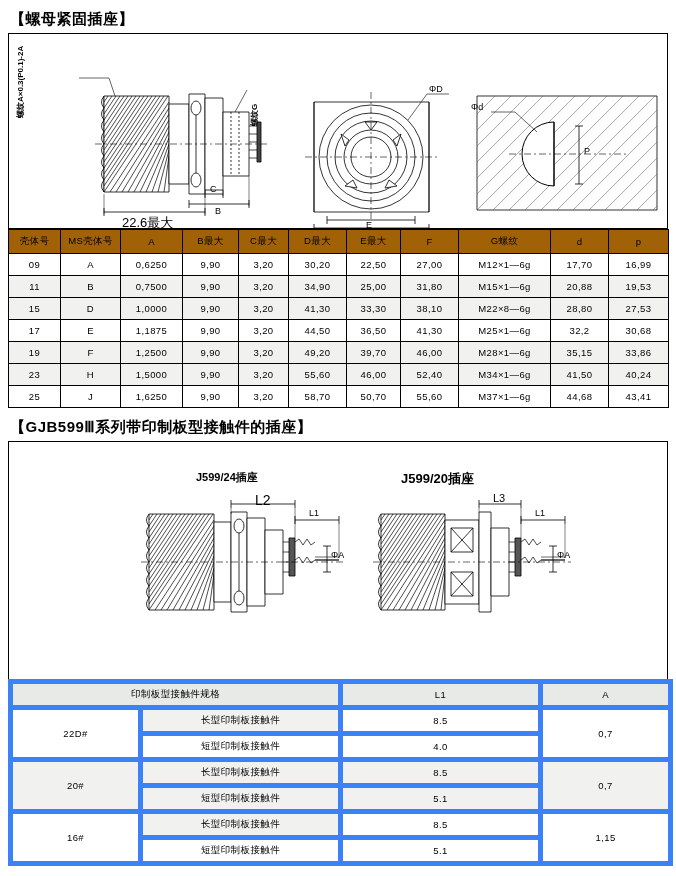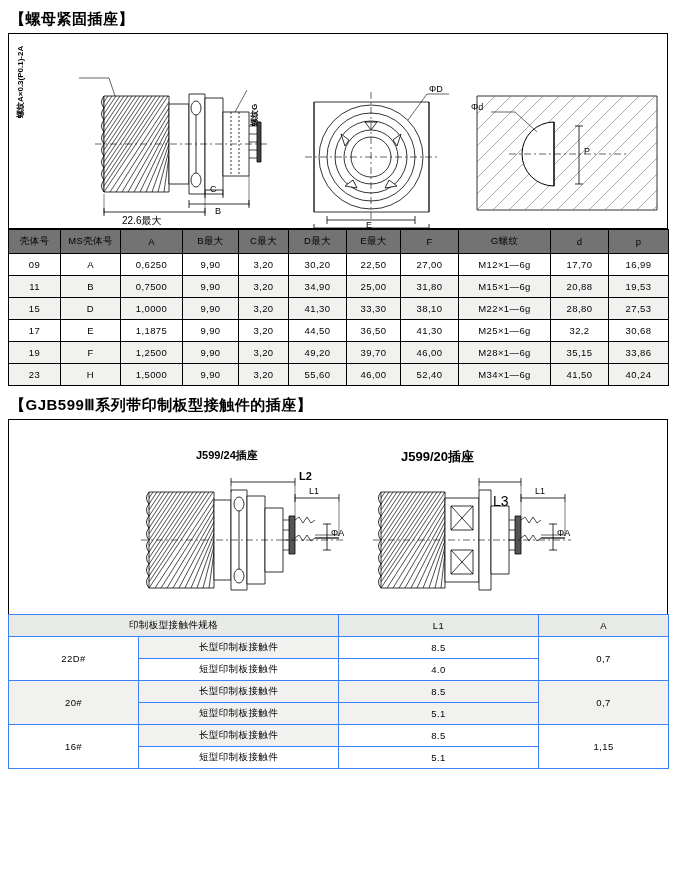--- a/index.html
+++ b/index.html
@@ -37,54 +37,54 @@
     height: 196px;
     background: #fff;
     overflow: hidden;
   }
   .fig-box2 {
     position: relative;
     border: 1px solid #000;
     border-bottom: none;
     box-sizing: border-box;
     width: 660px;
-    height: 195px;
+    height: 238px;
     background: #fff;
     overflow: hidden;
   }
   table.spec {
     border-collapse: collapse;
     width: 660px;
     table-layout: fixed;
   }
   table.spec th, table.spec td {
     border: 1px solid #000;
     text-align: center;
     font-size: 9.5px;
     height: 21px;
     padding: 0 1px;
     letter-spacing: 0.4px;
     overflow: hidden;
     white-space: nowrap;
   }
   table.spec th {
-    background: #737373;
+    background: #a16207;
     font-weight: normal;
     height: 23px;
   }
   table.spec tr.alt td {
     background: #f1f2f0;
   }
   table.pcb {
     border-collapse: collapse;
     width: 660px;
     table-layout: fixed;
   }
   table.pcb th, table.pcb td {
-    border: 1px solid #3b82f6;
+    border: 5px solid #3b82f6;
     text-align: center;
     font-size: 9.5px;
     height: 21px;
     padding: 0 2px;
     letter-spacing: 0.4px;
     overflow: hidden;
     white-space: nowrap;
   }
   table.pcb th {
     background: #e8eae7;
@@ -254,21 +254,21 @@
         <path d="M570,92 L570,150"></path>
         <path d="M566,92 L574,92"></path>
           <path d="M566,150 L574,150"></path>
 
         <path d="M500,120 L620,120" stroke-dasharray="7,3,2,3" stroke-width="0.6"></path>
       </g>
     </svg>
 
     <div class="fig-label tiny" style="left:6px; top:84px; transform:rotate(-90deg); transform-origin:left top; white-space:nowrap;">螺纹A×0.3(P0.1)-2A</div>
     <div class="fig-label tiny" style="left:240px; top:92px; transform:rotate(-90deg); transform-origin:left top; white-space:nowrap;">螺纹G</div>
-    <div class="fig-label" style="left:113px; top:180px; font-size:10px; font-weight:normal;">22.6最大</div>
+    <div class="fig-label" style="left:113px; top:180px; font-size:13px; font-weight:normal;">22.6最大</div>
     <div class="fig-label" style="left:206px; top:172px; font-size:9px; font-weight:normal;">B</div>
     <div class="fig-label" style="left:201px; top:150px; font-size:9px; font-weight:normal;">C</div>
     <div class="fig-label" style="left:357px; top:186px; font-size:9px; font-weight:normal;">E</div>
 
     <div class="fig-label" style="left:420px; top:50px; font-size:9px; font-weight:normal;">ΦD</div>
     <div class="fig-label" style="left:462px; top:68px; font-size:9px; font-weight:normal;">Φd</div>
     <div class="fig-label" style="left:575px; top:112px; font-size:9px; font-weight:normal;">P</div>
   </div>
 
   <table class="spec">
@@ -329,21 +329,21 @@
       </tr>
       <tr class="alt">
         <td>15</td>
         <td>D</td>
         <td>1,0000</td>
         <td>9,90</td>
         <td>3,20</td>
         <td>41,30</td>
         <td>33,30</td>
         <td>38,10</td>
-        <td>M22×1—6g</td>
+        <td>M22×8—6g</td>
         <td>28,80</td>
         <td>27,53</td>
       </tr>
       <tr>
         <td>17</td>
         <td>E</td>
         <td>1,1875</td>
         <td>9,90</td>
         <td>3,20</td>
         <td>44,50</td>
@@ -371,20 +371,33 @@
         <td>H</td>
         <td>1,5000</td>
         <td>9,90</td>
         <td>3,20</td>
         <td>55,60</td>
         <td>46,00</td>
         <td>52,40</td>
         <td>M34×1—6g</td>
         <td>41,50</td>
         <td>40,24</td>
+      </tr>
+      <tr>
+        <td>25</td>
+        <td>J</td>
+        <td>1,6250</td>
+        <td>9,90</td>
+        <td>3,20</td>
+        <td>58,70</td>
+        <td>50,70</td>
+        <td>55,60</td>
+        <td>M37×1—6g</td>
+        <td>44,68</td>
+        <td>43,41</td>
       </tr>
     </tbody>
   </table>
 
   <div class="section-title" style="margin-top:10px;">【GJB599Ⅲ系列带印制板型接触件的插座】</div>
 
   <div class="fig-box2">
     <svg class="svg-wrap" width="658" height="195" viewBox="0 0 658 195">
       <g stroke="#000" fill="none" stroke-width="0.8">
 
@@ -520,24 +533,24 @@
         <path d="M556,82 L556,116" stroke-width="0.5"></path>
 
         <path d="M544,104 L544,130"></path>
         <path d="M540,104 L548,104"></path>
           <path d="M540,130 L548,130"></path>
       </g>
     </svg>
 
     <div class="fig-label" style="left:187px; top:28px; font-size:11px;">J599/24插座</div>
     <div class="fig-label" style="left:392px; top:28px; font-size:13px;">J599/20插座</div>
-    <div class="fig-label" style="left:246px; top:50px; font-size:11px; font-weight:bold;margin-left:44px;">L2</div>
+    <div class="fig-label" style="left:246px; top:50px; font-size:14px; font-weight:normal;">L2</div>
     <div class="fig-label" style="left:300px; top:66px; font-size:9px; font-weight:normal;">L1</div>
     <div class="fig-label" style="left:322px; top:108px; font-size:9px; font-weight:normal;">ΦA</div>
-    <div class="fig-label" style="left:484px; top:50px; font-size:14px; font-weight:normal;margin-top:23px;">L3</div>
+    <div class="fig-label" style="left:484px; top:50px; font-size:11px; font-weight:normal;">L3</div>
     <div class="fig-label" style="left:526px; top:66px; font-size:9px; font-weight:normal;">L1</div>
     <div class="fig-label" style="left:548px; top:108px; font-size:9px; font-weight:normal;">ΦA</div>
   </div>
 
   <table class="pcb">
     <colgroup>
       <col style="width:130px">
         <col style="width:200px">
         <col style="width:200px">
         <col style="width:130px">

